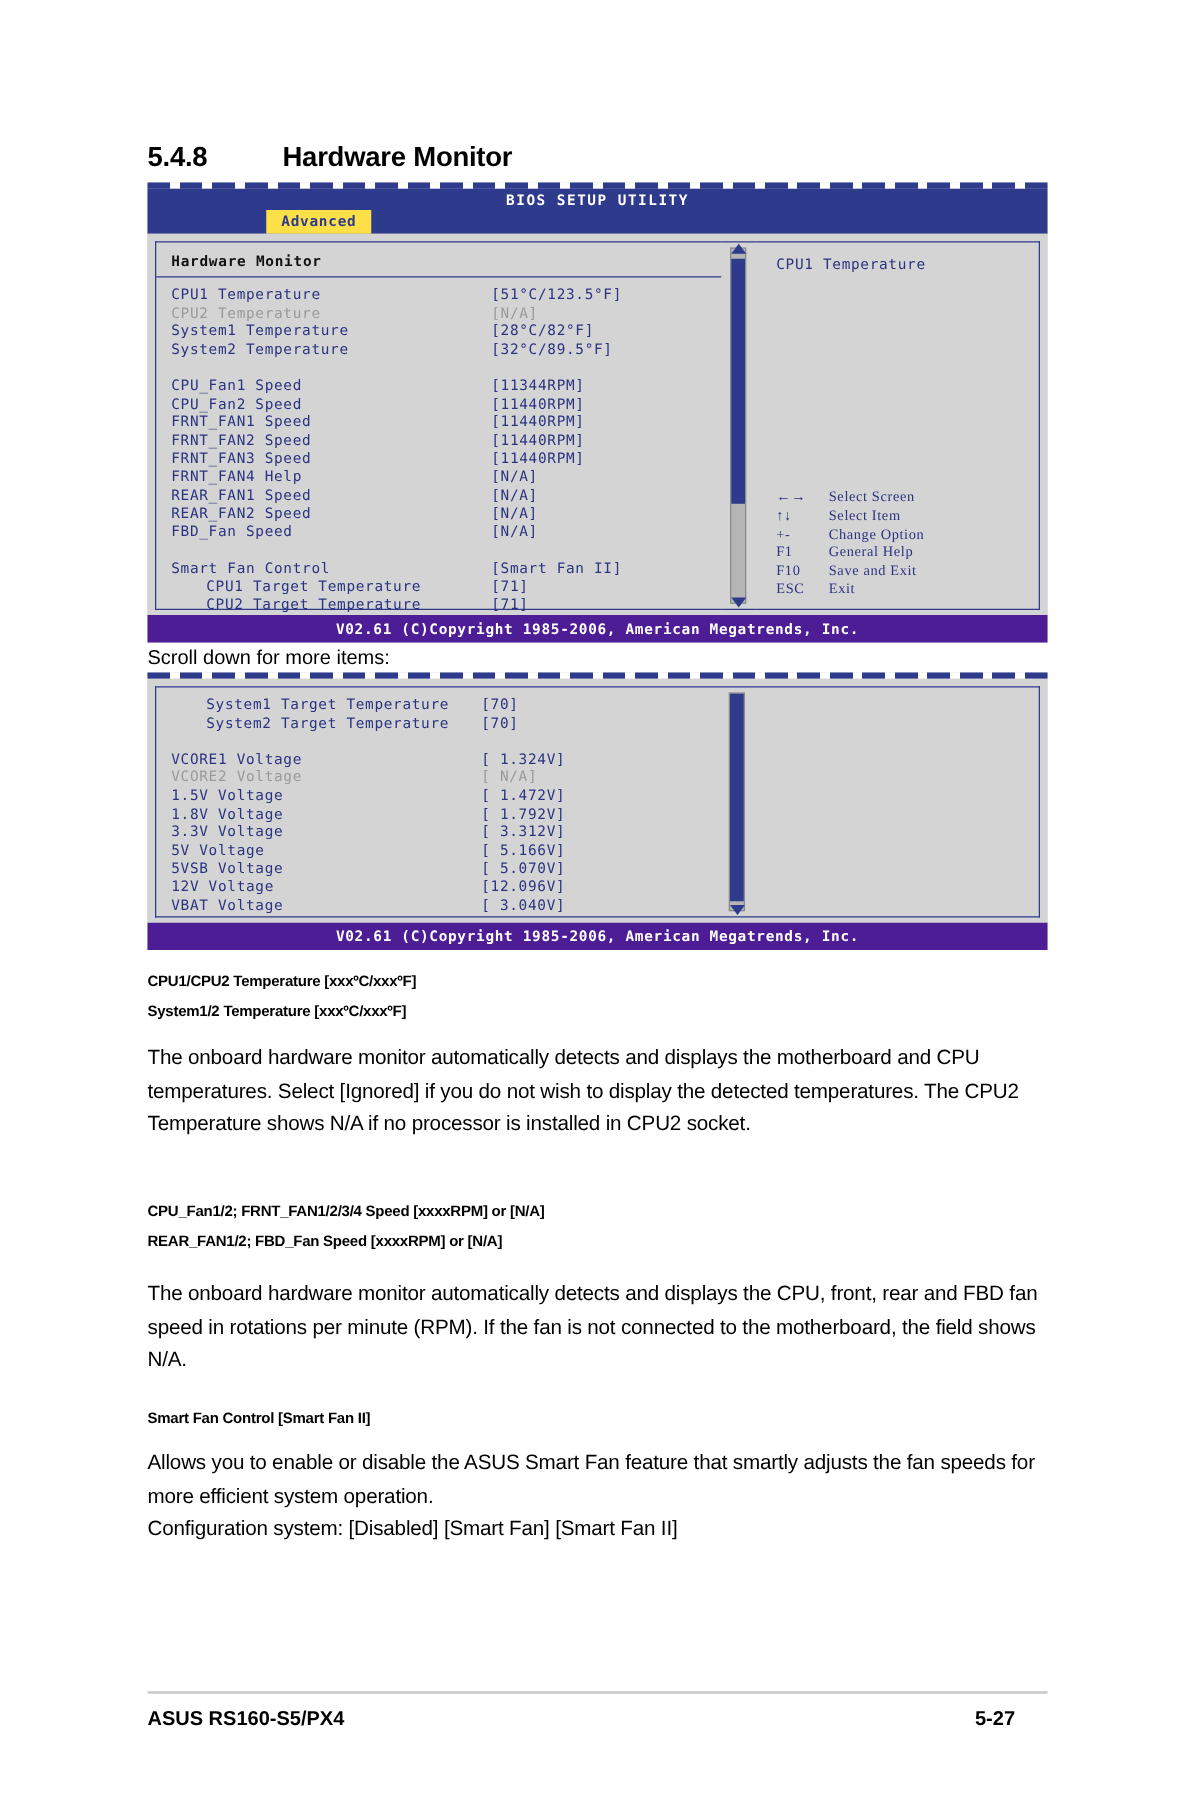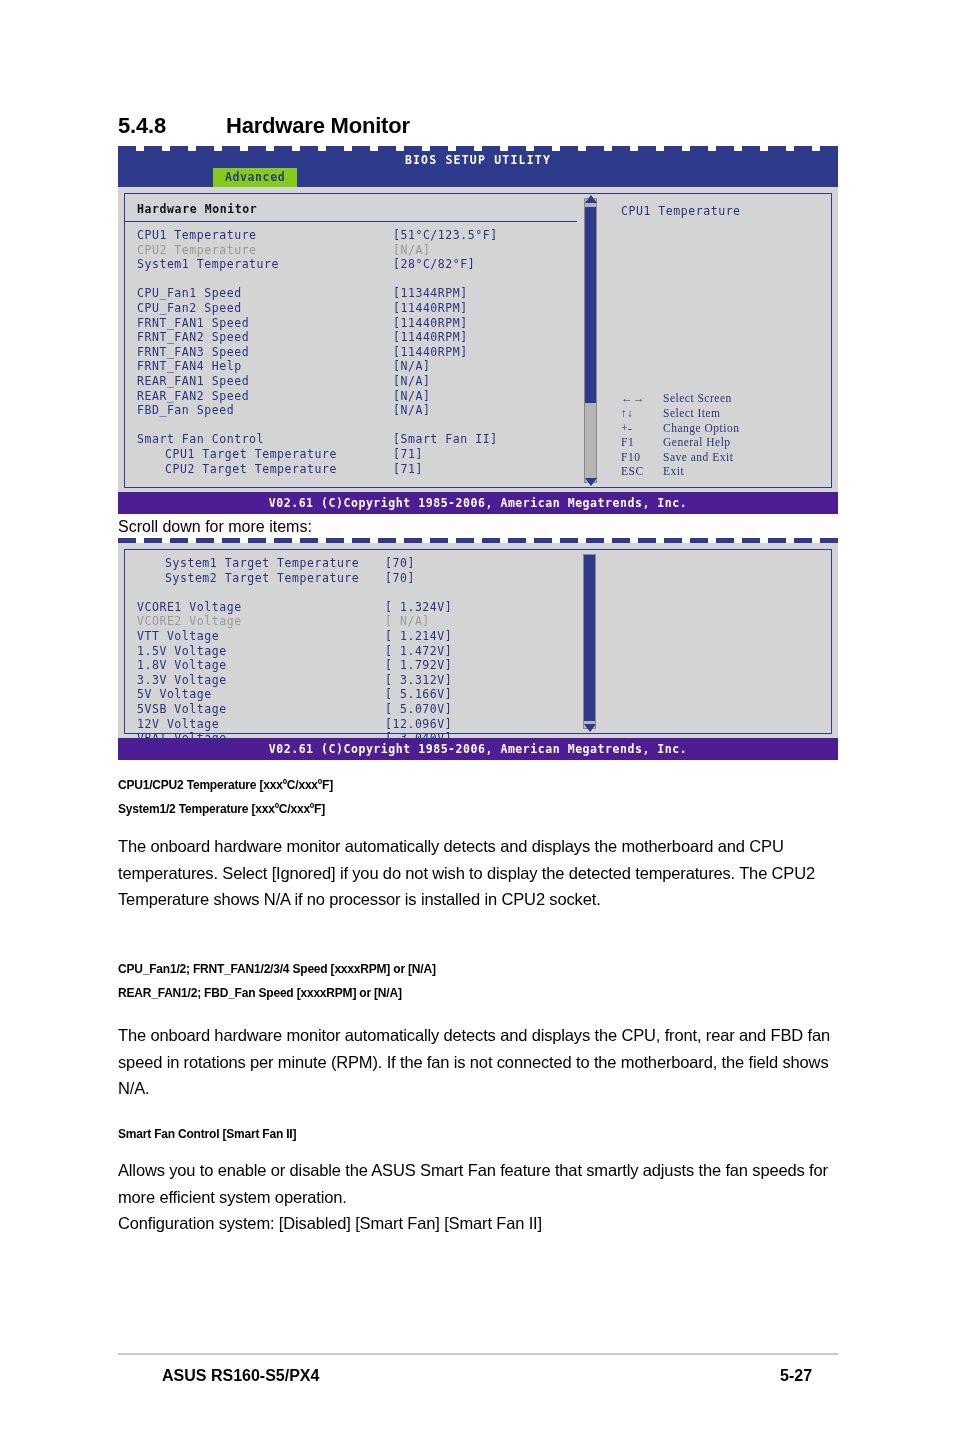--- a/index.html
+++ b/index.html
@@ -78,21 +78,21 @@
     font-size: 11.5px;
     font-weight: bold;
     letter-spacing: 1.2px;
   }
   .bios-tab {
     position: absolute;
     left: 95px;
     top: 17px;
     height: 19px;
     padding: 2px 12px 0 12px;
-    background: #84cc16;
+    background: #fde047;
     color: #2e3a8c;
     font-size: 11.5px;
     font-weight: bold;
     letter-spacing: 0.6px;
     box-sizing: border-box;
   }
 
   .bios-body {
     position: relative;
     display: flex;
@@ -276,21 +276,20 @@
     width: 720px;
     height: 2px;
     background: #c9c9c9;
   }
   .foot-left {
     position: absolute;
     left: 118px;
     top: 1367px;
     font-size: 16px;
     font-weight: bold;
-    margin-left: 44px;
   }
   .foot-right {
     position: absolute;
     left: 780px;
     top: 1367px;
     font-size: 16px;
     font-weight: bold;
   }
 </style>
 </head>
@@ -311,20 +310,21 @@
     </div>
 
     <div class="bios-body">
       <div class="pane-left">
         <div class="hm-title">Hardware Monitor</div>
         <div class="hm-rule"></div>
         <div id="p1rows">
             <div class="row"><span class="lbl">CPU1 Temperature</span><span class="val">[51°C/123.5°F]</span></div>
             <div class="row dim"><span class="lbl">CPU2 Temperature</span><span class="val">[N/A]</span></div>
             <div class="row"><span class="lbl">System1 Temperature</span><span class="val">[28°C/82°F]</span></div>
+            <div class="row"><span class="lbl">System2 Temperature</span><span class="val">[32°C/89.5°F]</span></div>
             <div class="spacer"></div>
             <div class="row"><span class="lbl">CPU_Fan1 Speed</span><span class="val">[11344RPM]</span></div>
             <div class="row"><span class="lbl">CPU_Fan2 Speed</span><span class="val">[11440RPM]</span></div>
             <div class="row"><span class="lbl">FRNT_FAN1 Speed</span><span class="val">[11440RPM]</span></div>
             <div class="row"><span class="lbl">FRNT_FAN2 Speed</span><span class="val">[11440RPM]</span></div>
             <div class="row"><span class="lbl">FRNT_FAN3 Speed</span><span class="val">[11440RPM]</span></div>
             <div class="row"><span class="lbl">FRNT_FAN4 Help</span><span class="val">[N/A]</span></div>
             <div class="row"><span class="lbl">REAR_FAN1 Speed</span><span class="val">[N/A]</span></div>
             <div class="row"><span class="lbl">REAR_FAN2 Speed</span><span class="val">[N/A]</span></div>
             <div class="row"><span class="lbl">FBD_Fan Speed</span><span class="val">[N/A]</span></div>
@@ -366,21 +366,20 @@
     <div class="dash-top"></div>
 
     <div class="bios-body" style="margin-top:5px;">
       <div class="pane-left">
         <div id="p2rows">
             <div class="row indent"><span class="lbl">System1 Target Temperature</span><span class="val">[70]</span></div>
             <div class="row indent"><span class="lbl">System2 Target Temperature</span><span class="val">[70]</span></div>
             <div class="spacer"></div>
             <div class="row"><span class="lbl">VCORE1 Voltage</span><span class="val">[ 1.324V]</span></div>
             <div class="row dim"><span class="lbl">VCORE2 Voltage</span><span class="val">[ N/A]</span></div>
-            <div class="row"><span class="lbl">VTT Voltage</span><span class="val">[ 1.214V]</span></div>
             <div class="row"><span class="lbl">1.5V Voltage</span><span class="val">[ 1.472V]</span></div>
             <div class="row"><span class="lbl">1.8V Voltage</span><span class="val">[ 1.792V]</span></div>
             <div class="row"><span class="lbl">3.3V Voltage</span><span class="val">[ 3.312V]</span></div>
             <div class="row"><span class="lbl">5V Voltage</span><span class="val">[ 5.166V]</span></div>
             <div class="row"><span class="lbl">5VSB Voltage</span><span class="val">[ 5.070V]</span></div>
             <div class="row"><span class="lbl">12V Voltage</span><span class="val">[12.096V]</span></div>
             <div class="row"><span class="lbl">VBAT Voltage</span><span class="val">[ 3.040V]</span></div>
           </div>
       </div>
 

